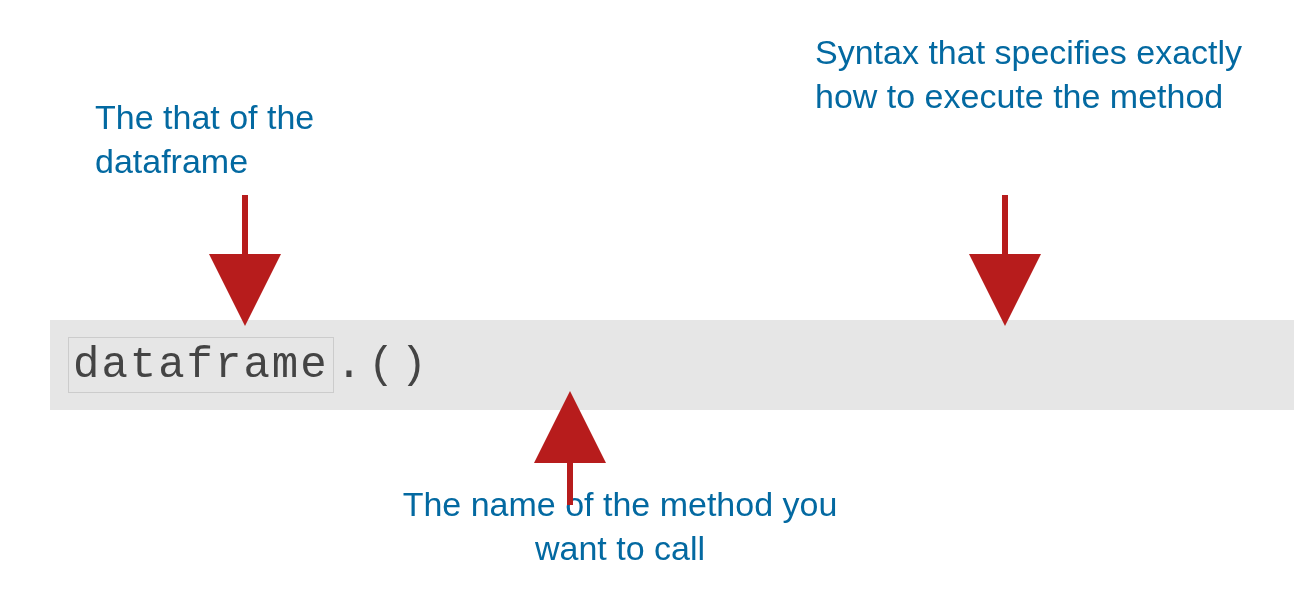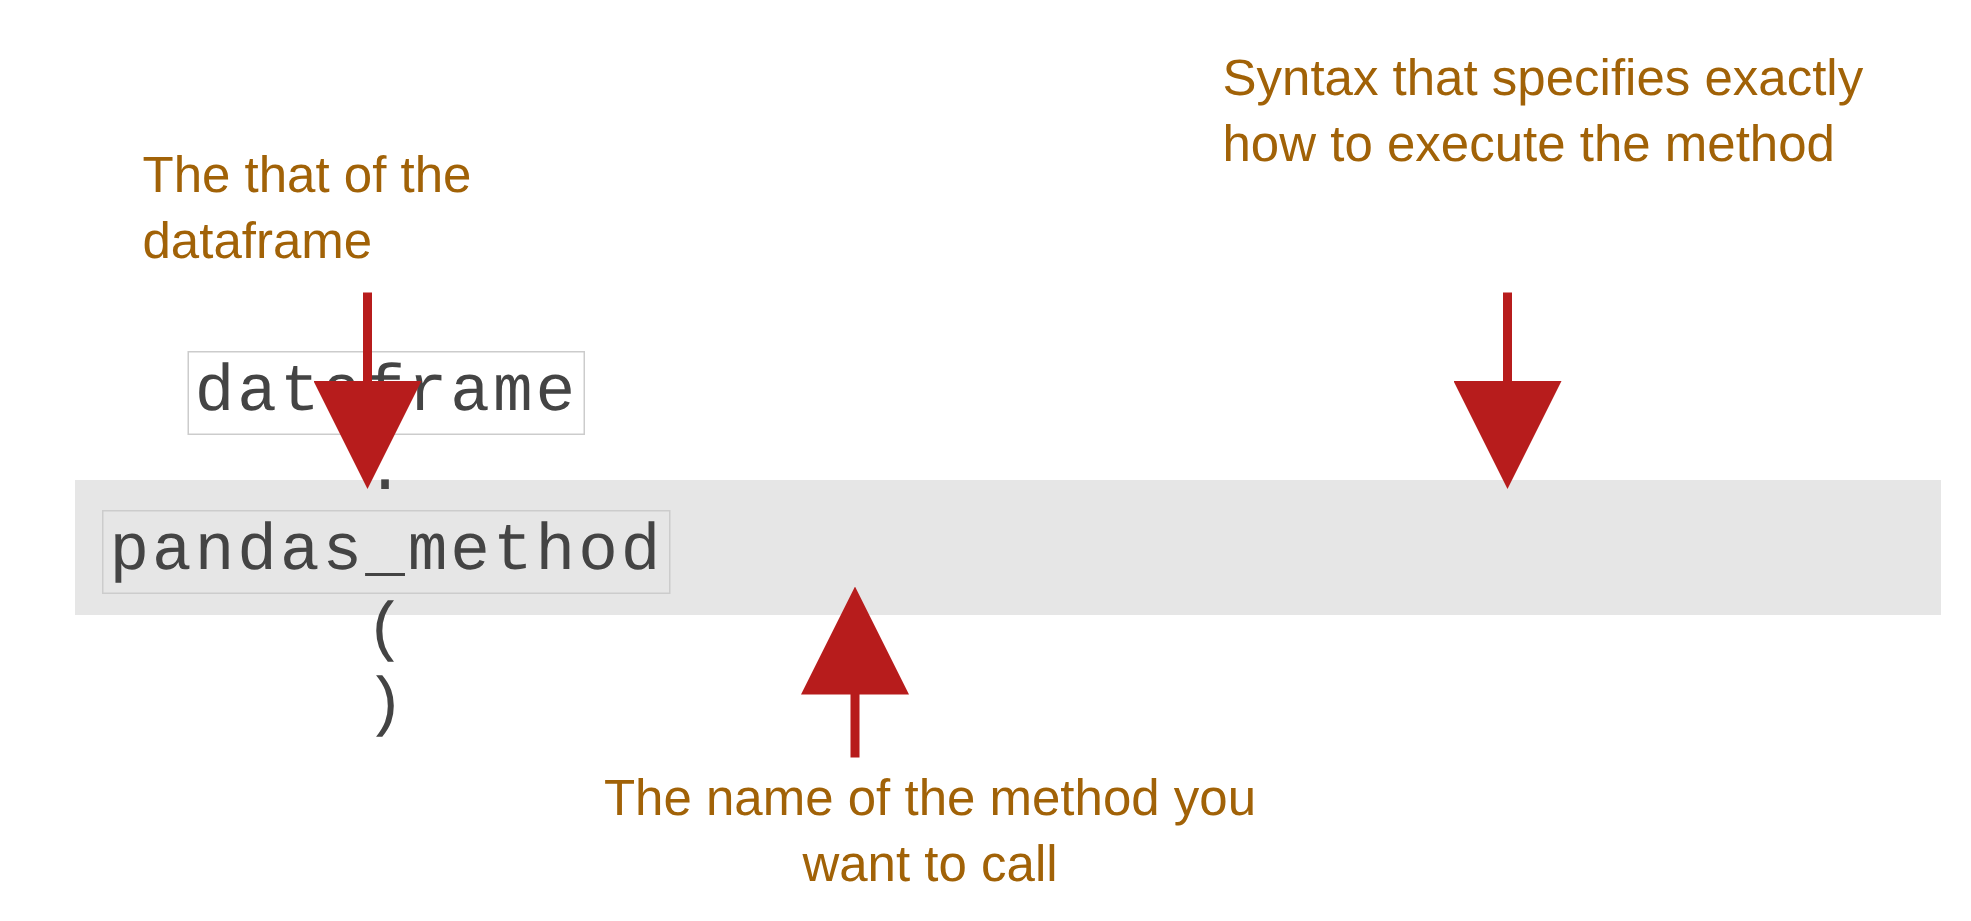--- a/index.html
+++ b/index.html
@@ -11,36 +11,36 @@
   }
   .container {
     position: relative;
     width: 100%;
     height: 100%;
   }
   .label {
     position: absolute;
     font-size: 34px;
     line-height: 1.3;
-    color: #a16207;
+    color: #0369a1;
     font-weight: 400;
   }
   .label-top-left {
     left: 95px;
     top: 95px;
     width: 320px;
   }
   .label-top-right {
     left: 815px;
     top: 30px;
     width: 430px;
   }
   .label-bottom {
     left: 380px;
-    top: 510px;
+    top: 482px;
     width: 480px;
     text-align: center;
   }
   .code-bar {
     position: absolute;
     left: 50px;
     right: 20px;
     top: 320px;
     height: 90px;
     background: #e6e6e6;
@@ -49,21 +49,20 @@
     padding: 0 18px;
   }
   .code {
     font-family: ui-monospace, Menlo, Consolas, "Courier New", monospace;
     font-size: 44px;
     color: #444;
     letter-spacing: 2px;
     white-space: nowrap;
     display: inline-flex;
     align-items: center;
-    flex-direction: column;
   }
   .code .boxed {
     border: 1px solid #ccc;
     background: rgba(255,255,255,0.0);
     padding: 2px 4px;
     display: inline-block;
     margin: 0 0px;
   }
   .code .paren, .code .dot {
     padding: 0 2px;
@@ -79,21 +78,20 @@
 <div class="container">
 
   <div class="label label-top-left">The that of the dataframe</div>
 
   <div class="label label-top-right">Syntax that specifies exactly how to execute the method</div>
 
   <div class="code-bar">
     <span class="code">
       <span class="boxed">dataframe</span>
       <span class="dot">.</span>
-      <span class="boxed">pandas_method</span>
       <span class="paren">(</span>
       <span class="paren">)</span>
     </span>
   </div>
 
   <div class="label label-bottom">The name of the method you want to call</div>
 
   <svg class="arrow" style="left:230px; top:195px; width:30px; height:110px;" viewBox="0 0 30 110">
     <defs>
       <marker id="ahead1" markerWidth="12" markerHeight="12" refX="6" refY="6" orient="auto">

